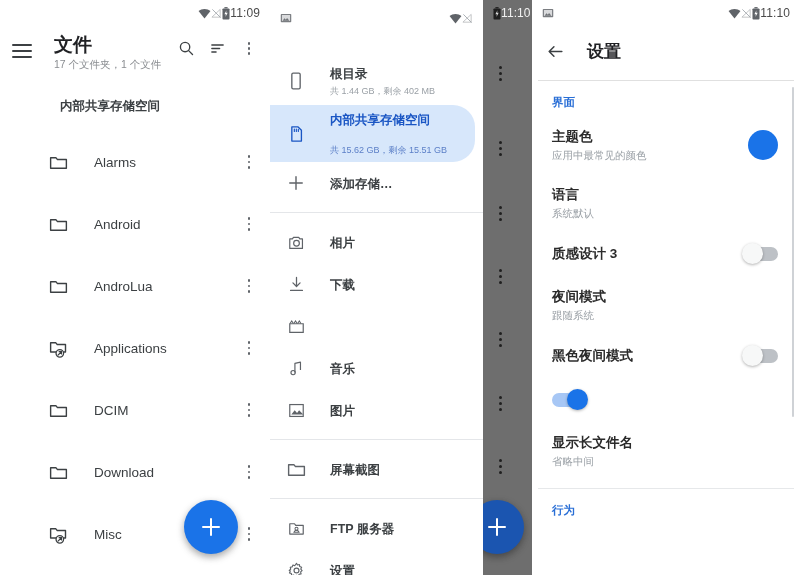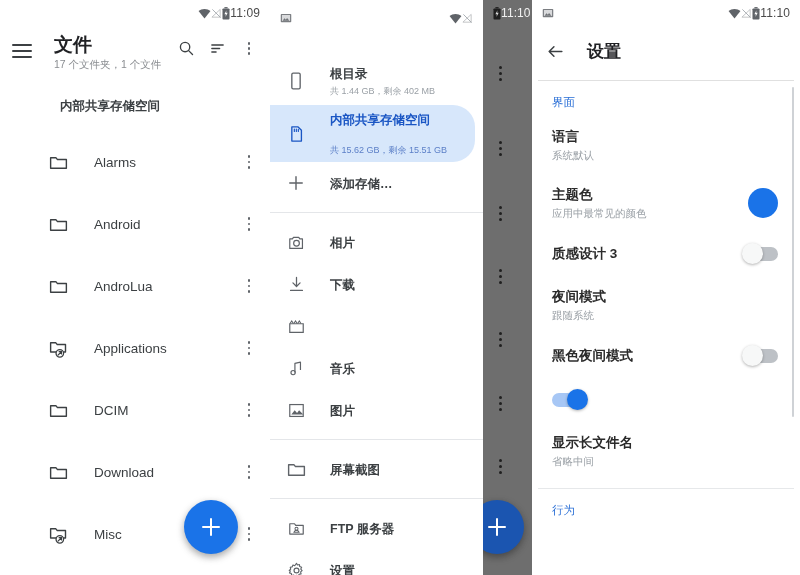--- a/index.html
+++ b/index.html
@@ -119,21 +119,21 @@
 
   
   .toolbar-c { display: flex; align-items: center; height: 50px; padding: 0 14px; gap: 22px; }
   .toolbar-c .title { font-size: 17px; font-weight: 700; color: #202124; }
   .settings-card {
     position: relative; margin: 4px 6px 0 6px; height: 521px;
     background: #fff; border-top: 1px solid #e0e0e0; overflow: hidden;
   }
   .set-scroll { position: absolute; right: 0; top: 6px; width: 2px; height: 330px; background: #cfd2d6; border-radius: 2px; }
   .set-section {
-    font-size: 11.5px; color: #2a6fd6; font-weight: 400;
+    font-size: 11.5px; color: #2a6fd6; font-weight: 700;
     padding: 14px 0 6px 14px;
   }
   .set-row {
     display: flex; align-items: center; padding: 11px 16px 11px 14px; min-height: 44px;
     cursor: pointer;
   }
   .set-texts { flex: 1; min-width: 0; }
   .set-title { font-size: 13.5px; color: #2b2b2b; font-weight: 700; line-height: 1.25; }
   .set-sub { font-size: 10.5px; color: #9aa0a6; margin-top: 3px; }
   .set-div { height: 1px; background: #e6e8ea; margin: 8px 0 0 0; }
@@ -564,30 +564,30 @@
       </span>
       <span class="title">设置</span>
     </div>
 
     <div class="settings-card">
       <div class="set-scroll"></div>
       <div id="settingsList">
           <div class="set-section">界面</div>
           <div class="set-row">
                <span class="set-texts">
-                 <span class="set-title">语言</span>
-                 <div class="set-sub">系统默认</div>
-               </span>
-             </div>
-          <div class="set-row">
-               <span class="set-texts">
                  <span class="set-title">主题色</span>
                  <div class="set-sub">应用中最常见的颜色</div>
                </span>
             <span class="color-dot"></span>
+             </div>
+          <div class="set-row">
+               <span class="set-texts">
+                 <span class="set-title">语言</span>
+                 <div class="set-sub">系统默认</div>
+               </span>
              </div>
           <div class="set-row">
                <span class="set-texts">
                  <span class="set-title">质感设计 3</span>
                  
                </span>
             <span class="switch off">
               <span class="knob"></span>
             </span>
              </div>

